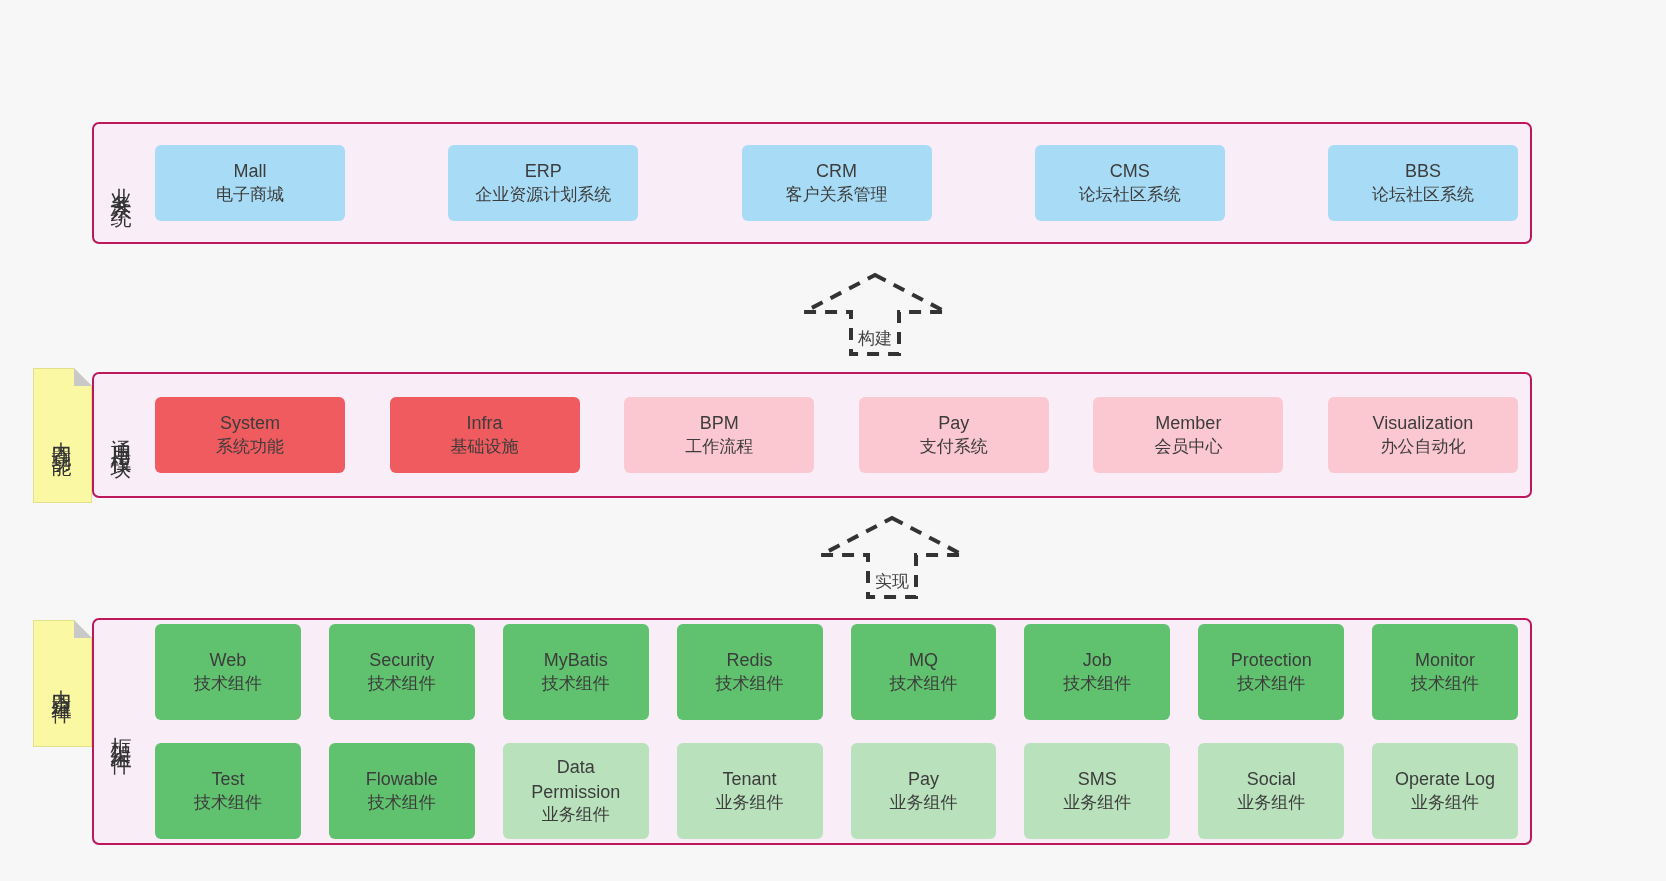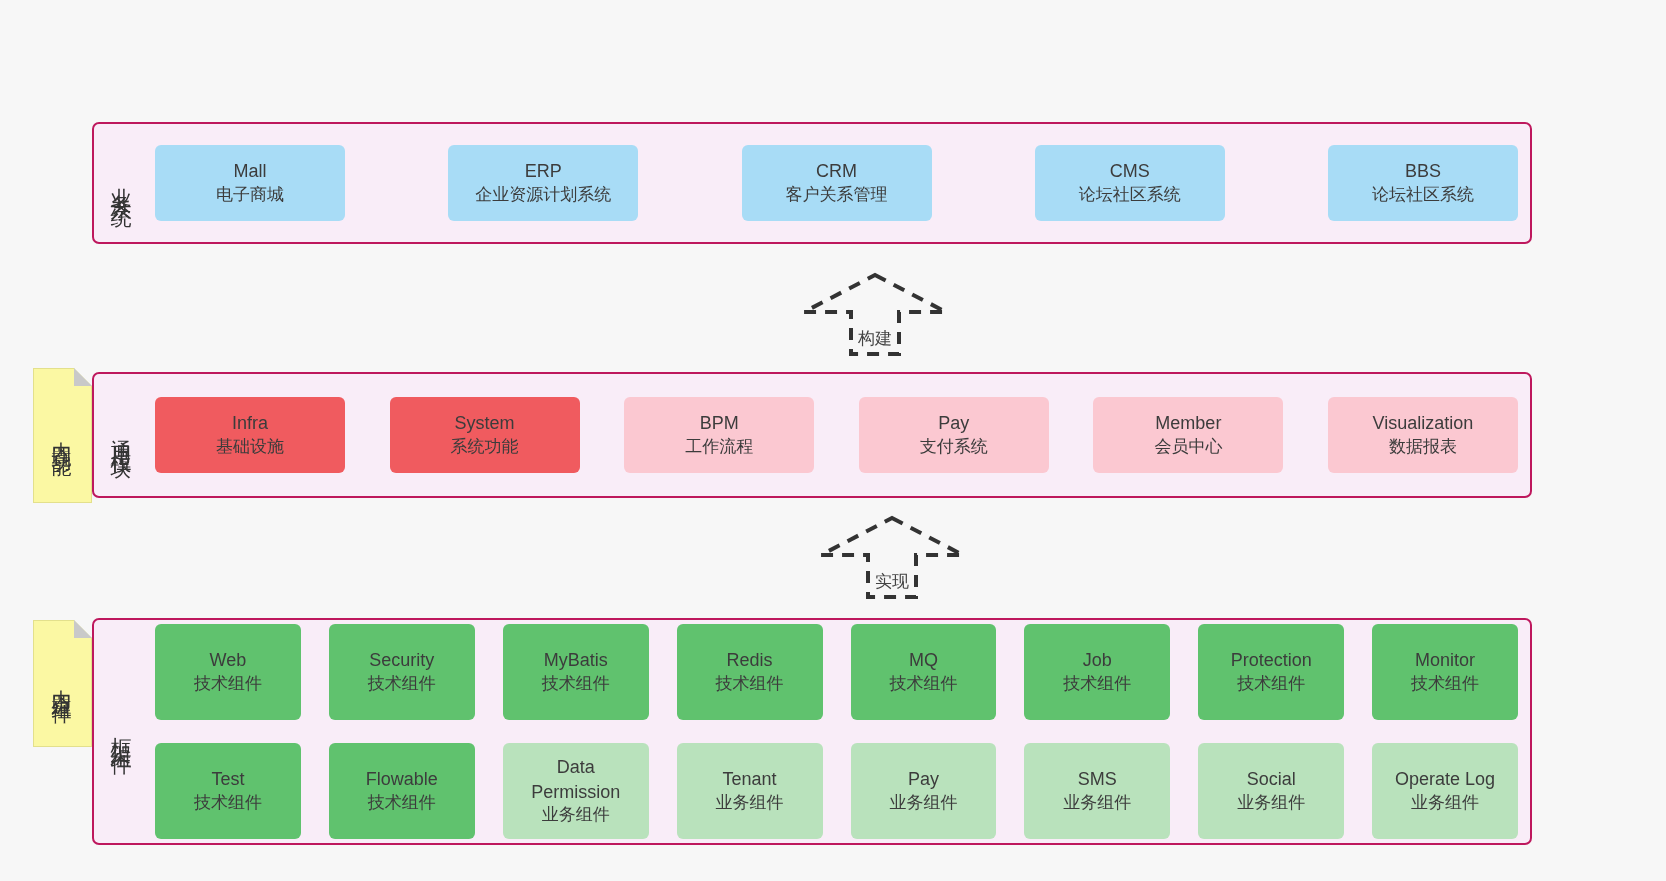--- a/index.html
+++ b/index.html
@@ -110,42 +110,42 @@
 </div>
 
 <div class="note" id="note-features">
   <div class="note-label">内置功能</div>
 </div>
 
 <div class="band" id="band-modules">
   <div class="band-label">通用模块</div>
   <div class="band-content">
     <div class="box red">
+      <div class="box-name">System</div>
+      <div class="box-desc">系统功能</div>
+    </div>
+    <div class="box red">
       <div class="box-name">Infra</div>
       <div class="box-desc">基础设施</div>
     </div>
-    <div class="box red">
-      <div class="box-name">System</div>
-      <div class="box-desc">系统功能</div>
-    </div>
     <div class="box pink">
       <div class="box-name">BPM</div>
       <div class="box-desc">工作流程</div>
     </div>
     <div class="box pink">
       <div class="box-name">Pay</div>
       <div class="box-desc">支付系统</div>
     </div>
     <div class="box pink">
       <div class="box-name">Member</div>
       <div class="box-desc">会员中心</div>
     </div>
     <div class="box pink">
       <div class="box-name">Visualization</div>
-      <div class="box-desc">数据报表</div>
+      <div class="box-desc">办公自动化</div>
     </div>
   </div>
 </div>
 
 <div class="arrow" id="arrow-implement">
   <svg viewBox="0 0 150 85">
     <path d="M75 3 L146 40 L99 40 L99 82 L51 82 L51 40 L4 40 Z" fill="none" stroke="#333" stroke-width="4" stroke-dasharray="12 9"></path>
   </svg>
   <div class="arrow-label">实现</div>
 </div>

